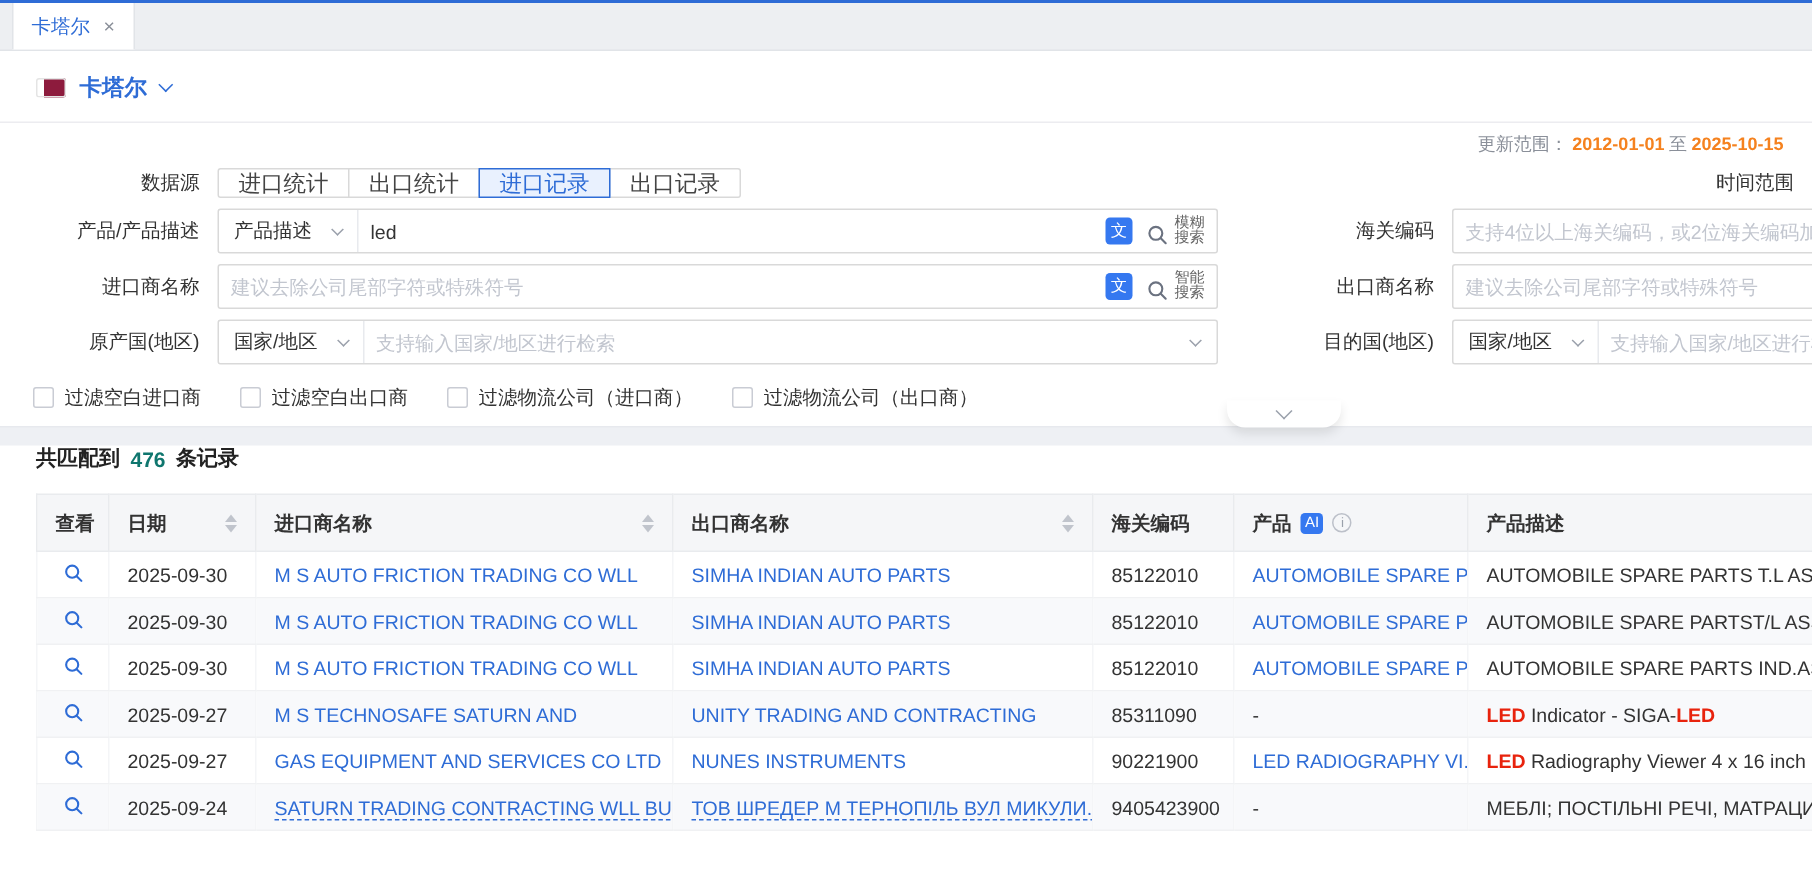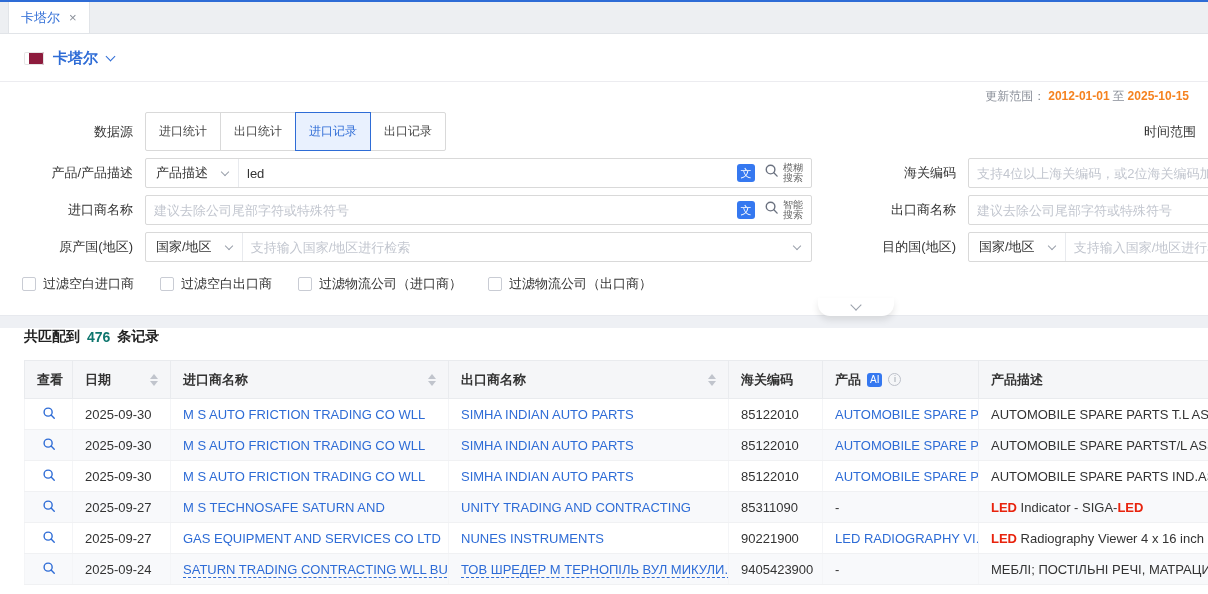--- a/index.html
+++ b/index.html
@@ -22,22 +22,22 @@
   
   .filters{padding-top:6px;position:relative;background:#fff}
   .update-range{text-align:right;padding-right:16px;font-size:12px;color:#8a8f99;margin-bottom:7px}
   .update-range b{color:#F5821F;margin:0 3px}
   .frow{display:flex;align-items:center;margin-bottom:7px}
   .lbl{width:145px;text-align:right;padding-right:12px;white-space:nowrap;flex:none}
   .ctl{width:667px;flex:none;display:flex;align-items:center}
   .lbl-r{flex:1;text-align:right;padding-right:12px;white-space:nowrap;overflow:visible}
   .ctl-r{width:240px;flex:none;display:flex;align-items:center;overflow:visible}
   .seg{display:flex}
-  .seg button{height:39px;padding:0 13px;background:#fff;border:1px solid #d9d9d9;margin-left:-1px;
-    font-size:12px;color:#444;font-family:inherit;cursor:pointer;white-space:nowrap}
+  .seg button{height:20px;padding:0 13px;background:#fff;border:1px solid #d9d9d9;margin-left:-1px;
+    font-size:15px;color:#444;font-family:inherit;cursor:pointer;white-space:nowrap}
   .seg button:first-child{margin-left:0;border-radius:2px 0 0 2px}
   .seg button:last-child{border-radius:0 2px 2px 0}
   .seg button.active{color:#2E6CD6;border-color:#2E6CD6;background:#e9f1fe;position:relative;z-index:1}
   .inp{height:30px;border:1px solid #d9d9d9;border-radius:2px;padding:0 8px;font-size:13px;color:#333;
     font-family:inherit;background:#fff}
   .inp::placeholder,.inp-bare::placeholder{color:#c2c6cf}
   .date-wrap{position:relative;display:inline-flex;align-items:center;flex:none}
   .date-wrap .inp{width:132px;padding-right:26px}
   .date-wrap.end .inp{width:150px}
   .date-wrap svg{position:absolute;right:8px;pointer-events:none}
@@ -45,25 +45,25 @@
   .grp{height:30px;border:1px solid #d9d9d9;border-radius:2px;display:flex;align-items:center;
     background:#fff;width:100%}
   .inp-bare{border:none;outline:none;flex:1;height:28px;padding:0 8px;font-size:13px;font-family:inherit;
     color:#333;min-width:0;background:transparent}
   .sel{display:flex;align-items:center;gap:14px;padding:0 10px;height:100%;border-right:1px solid #e8eaee;
     color:#333;white-space:nowrap;cursor:pointer;flex:none}
   .scaret{width:6px;height:6px;border-right:1.3px solid #9aa0ab;border-bottom:1.3px solid #9aa0ab;
     transform:rotate(45deg);margin-top:-3px;flex:none}
   .trans{width:18px;height:18px;background:#3578F0;border-radius:3px;color:#fff;font-size:11px;
     line-height:18px;text-align:center;flex:none;margin-right:7px;cursor:pointer}
-  .srch{display:flex;align-items:flex-start;gap:4px;padding:0 8px 0 2px;flex:none;cursor:pointer}
+  .srch{display:flex;align-items:flex-end;gap:4px;padding:0 8px 0 2px;flex:none;cursor:pointer}
   .srch-txt{display:flex;flex-direction:column;font-size:10px;line-height:10px;color:#666;letter-spacing:0}
   .grp .end-caret{margin-right:11px}
   
-  .cbrow{display:flex;align-items:flex-end;gap:26px;padding:6px 4px 0 22px;margin-bottom:22px}
+  .cbrow{display:flex;align-items:flex-end;gap:26px;padding:6px 4px 0 22px;margin-bottom:10px}
   .cb{display:flex;align-items:center;gap:7px;cursor:pointer;white-space:nowrap}
   .cb .box{width:14px;height:14px;border:1px solid #c9ccd4;border-radius:2px;background:#fff;flex:none}
   
   .panel-gap{height:13px;background:#eef0f4;border-top:1px solid #e7e9ee;position:relative}
   .collapse-tab{position:absolute;top:-18px;left:818px;width:76px;height:18px;background:#fff;
     border-radius:0 0 12px 12px;display:flex;align-items:center;justify-content:center;
     box-shadow:0 4px 7px rgba(0,0,0,.10);cursor:pointer}
   .chev-d{width:8px;height:8px;border-right:1.5px solid #9aa0ab;border-bottom:1.5px solid #9aa0ab;
     transform:rotate(45deg);margin-top:-5px}
   

